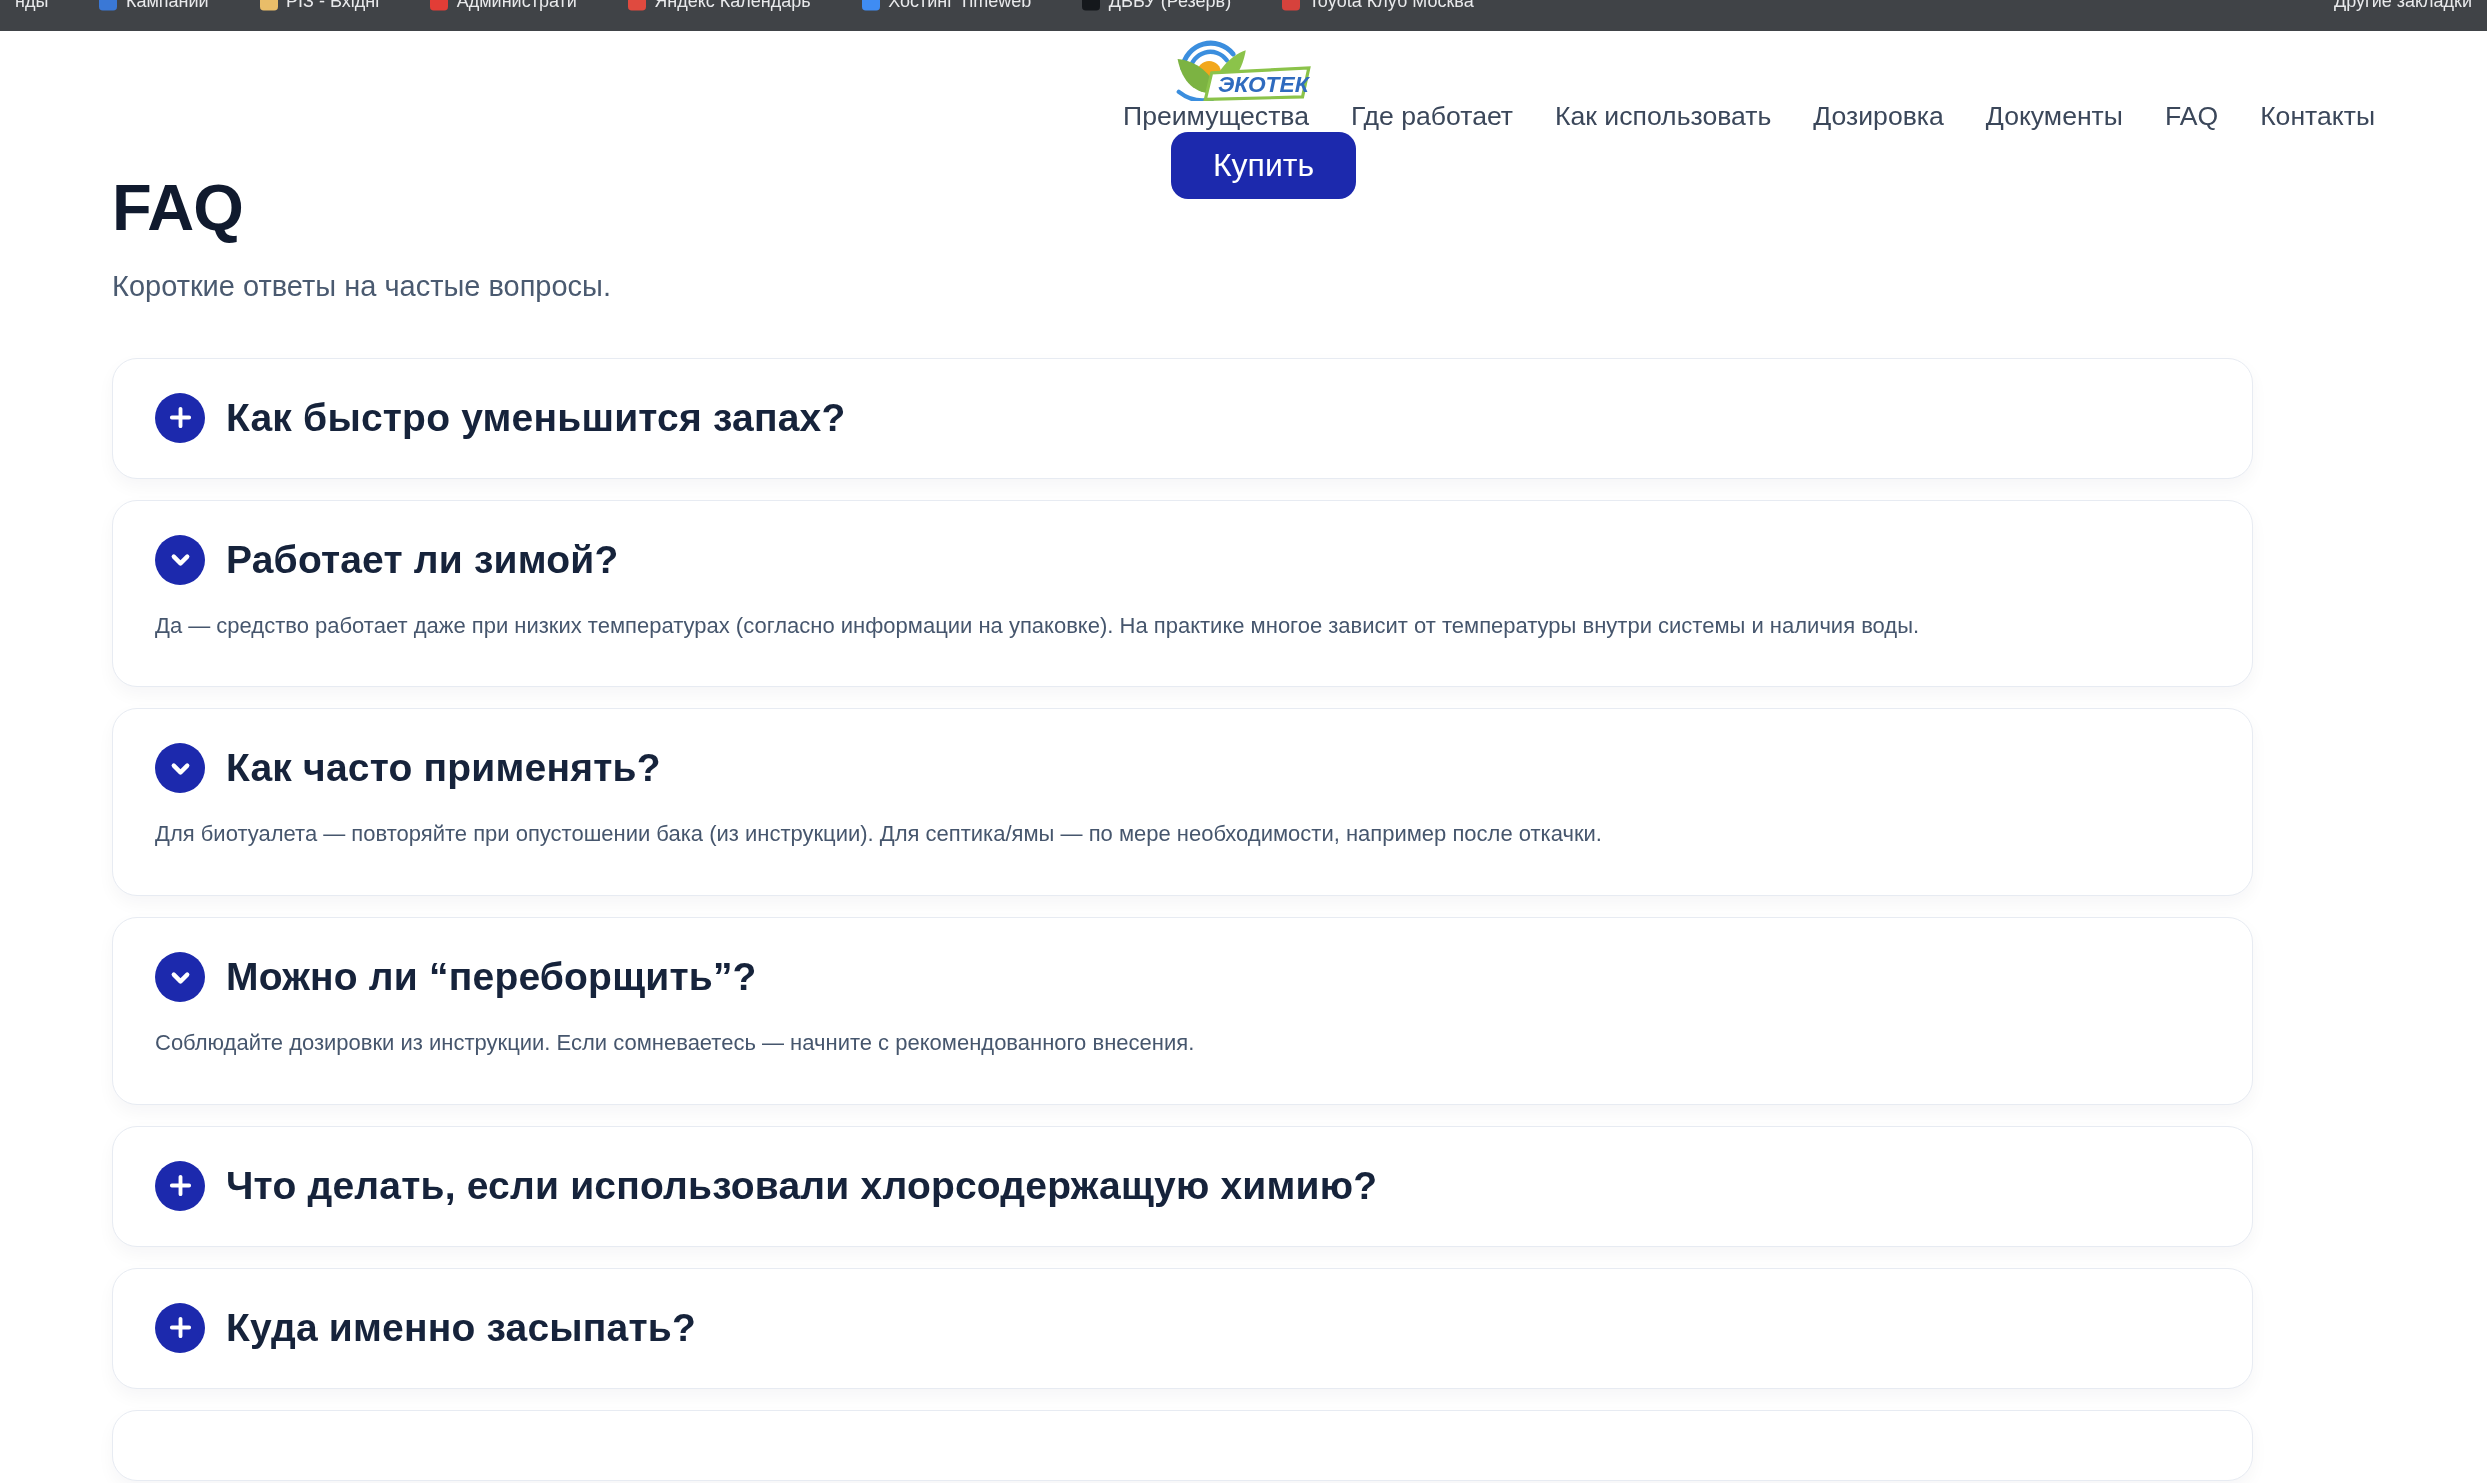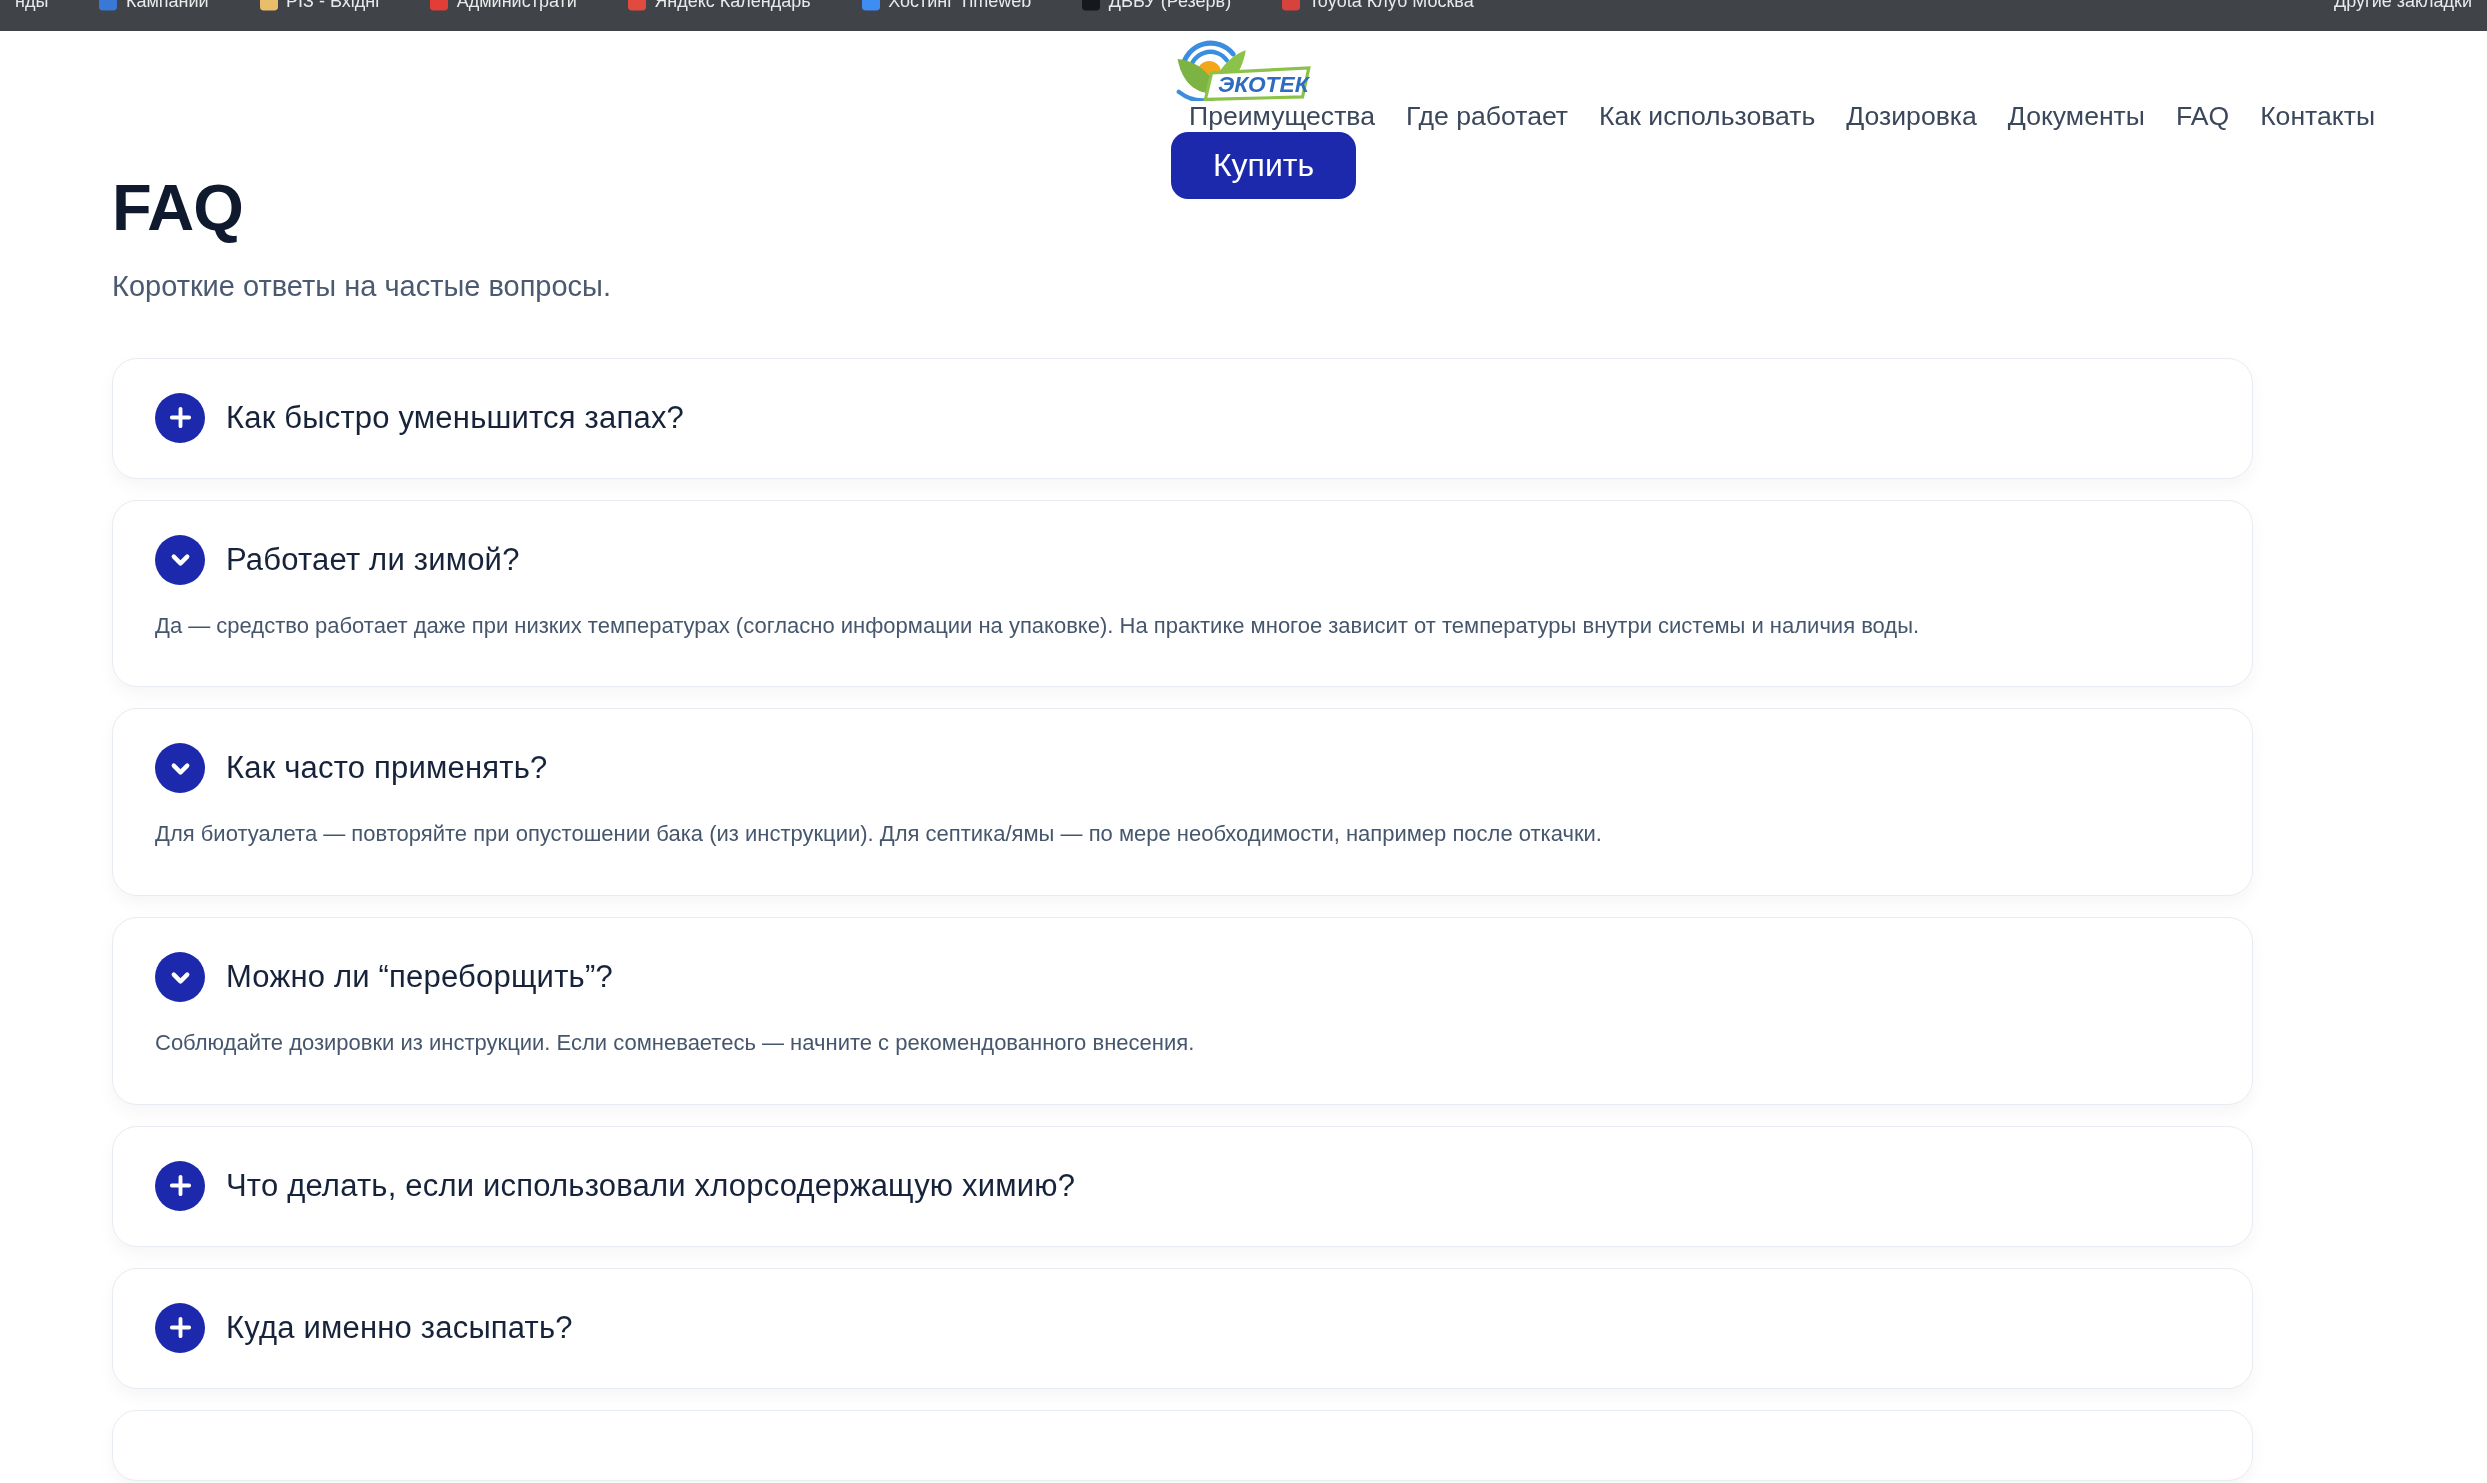--- a/index.html
+++ b/index.html
@@ -34,21 +34,21 @@
   header {
     width: 100%; height: 112px;
     display: flex; align-items: center;
     padding: 0 112px 0 106px;
     background: #ffffff;
     flex-direction: column;
   }
   .logo { display: flex; align-items: center; cursor: pointer; }
   nav {
     margin-left: auto;
-    display: flex; align-items: center; gap: 31px;
+    display: flex; align-items: center; gap: 42px;
   }
   .nav-link {
     font-size: 26.6px; color: #3b475a; cursor: pointer;
     text-decoration: none;
   }
   .buy-btn {
     margin-left: 46px;
     background: #1c29ad; color: #ffffff;
     font-size: 32px; font-weight: 500;
     border: none; border-radius: 17px;
@@ -83,21 +83,21 @@
   }
   .q-row { display: flex; align-items: center; gap: 21px; }
   .circle {
     width: 50px; height: 50px; border-radius: 50%;
     background: #1c29ad; color: #fff;
     display: flex; align-items: center; justify-content: center;
     flex: 0 0 auto;
   }
   .circle svg { display: block; }
   .q {
-    font-size: 31px; font-weight: 400; color: #16233b;
+    font-size: 39px; font-weight: 700; color: #16233b;
     letter-spacing: 0.2px;
   }
   .a {
     margin-top: 19px; padding-bottom: 3.8px;
     font-size: 22px; color: #46566d; line-height: 44px;
     max-width: 2051px;
   }
 </style>
 </head>
 <body>

